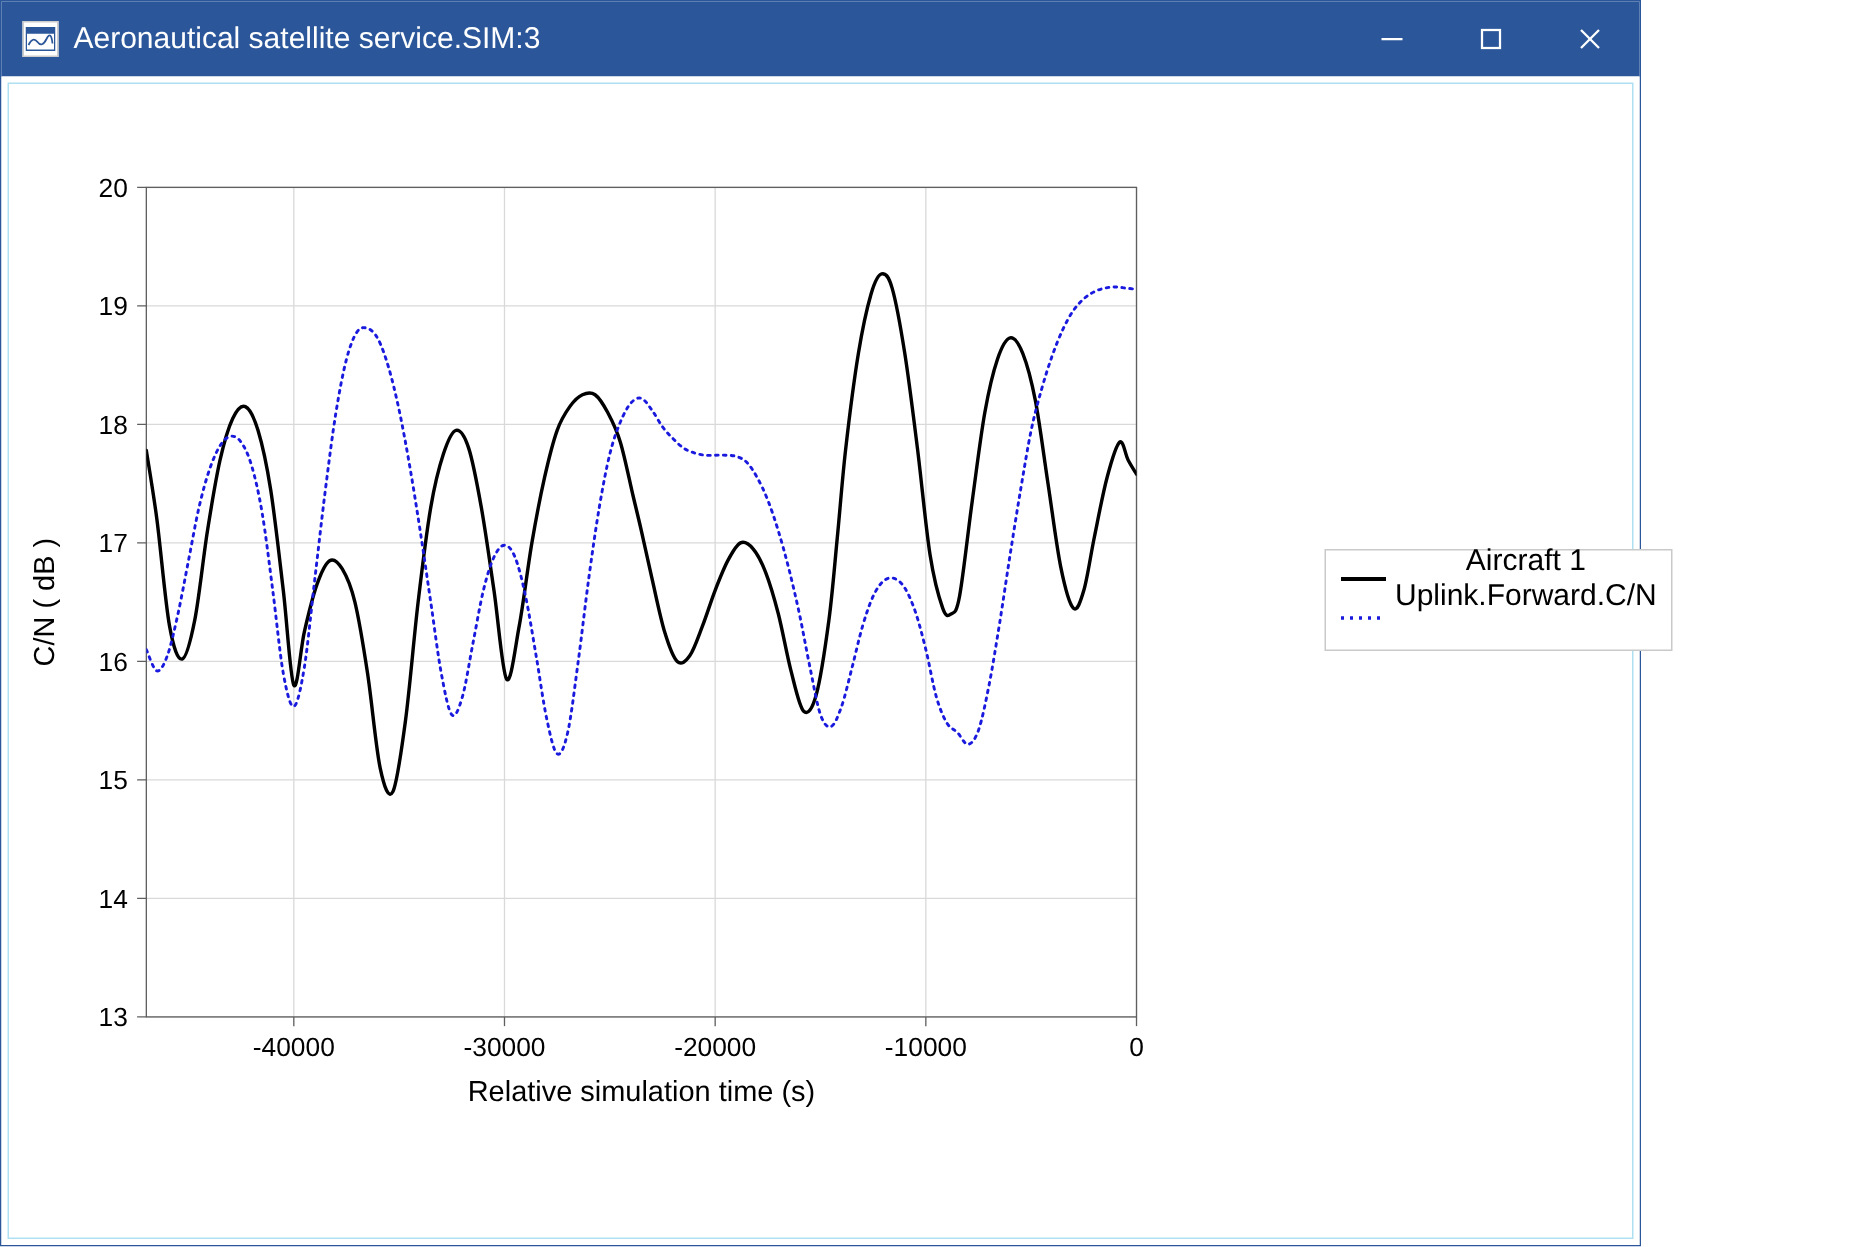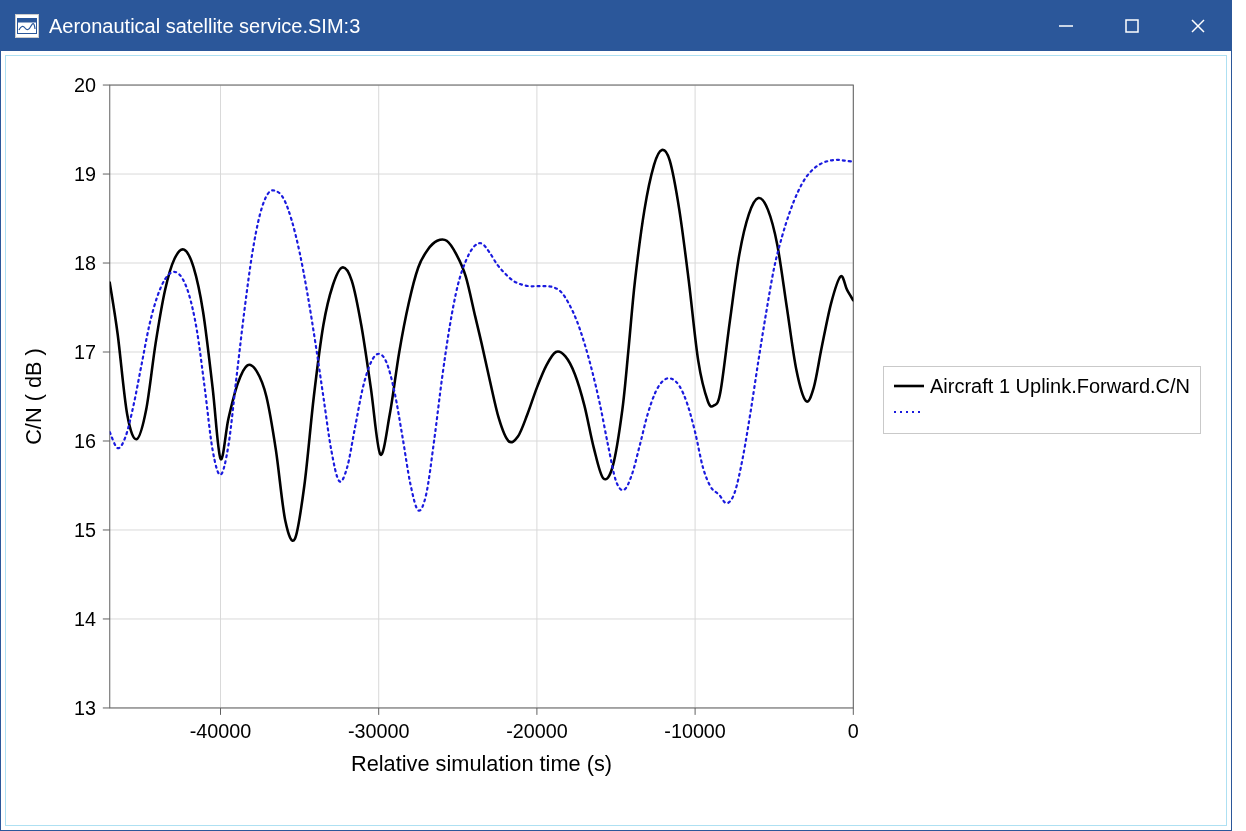--- a/index.html
+++ b/index.html
@@ -5,21 +5,21 @@
   html, body {
     margin: 0;
     padding: 0;
     width: 1246px;
     height: 831px;
     font-family: "Segoe UI", Arial, sans-serif;
     background: #fff;
     overflow: hidden;
   }
   .window {
-    width: 1232px;
+    width: 1094px;
     height: 831px;
     border: 1px solid #2b579a;
     box-sizing: border-box;
     display: flex;
     flex-direction: column;
     background: #fff;
   }
   .titlebar {
     background: #2b579a;
     color: #fff;
@@ -177,21 +177,21 @@
         <text x="486" y="724" text-anchor="middle" class="axis-label">Relative simulation time (s)</text>
         <text x="0" y="0" text-anchor="middle" class="axis-label" transform="translate(40,345) rotate(-90)">C/N ( dB )</text>
         <defs>
           <clipPath id="plotclip">
             <rect x="110" y="30" width="752" height="630"></rect>
           </clipPath>
         </defs>
         <path d="M 110.00 229.80 C 111.33 238.50, 115.07 259.80, 118.00 282.00 C 120.93 304.20, 124.40 345.30, 127.60 363.00 C 130.80 380.70, 134.00 388.95, 137.20 388.20 C 140.40 387.45, 143.60 374.70, 146.80 358.50 C 150.00 342.30, 153.20 311.25, 156.40 291.00 C 159.60 270.75, 162.80 251.25, 166.00 237.00 C 169.20 222.75, 172.40 212.25, 175.60 205.50 C 178.80 198.75, 182.00 195.00, 185.20 196.50 C 188.40 198.00, 191.60 204.00, 194.80 214.50 C 198.00 225.00, 201.20 239.25, 204.40 259.50 C 207.60 279.75, 211.07 311.25, 214.00 336.00 C 216.93 360.75, 219.33 402.75, 222.00 408.00 C 224.67 413.25, 227.07 380.25, 230.00 367.50 C 232.93 354.75, 236.40 340.50, 239.60 331.50 C 242.80 322.50, 246.00 315.45, 249.20 313.50 C 252.40 311.55, 255.60 314.55, 258.80 319.80 C 262.00 325.05, 265.20 331.80, 268.40 345.00 C 271.60 358.20, 274.80 378.00, 278.00 399.00 C 281.20 420.00, 284.40 456.00, 287.60 471.00 C 290.80 486.00, 294.00 495.00, 297.20 489.00 C 300.40 483.00, 303.60 459.00, 306.80 435.00 C 310.00 411.00, 313.20 372.00, 316.40 345.00 C 319.60 318.00, 322.80 291.75, 326.00 273.00 C 329.20 254.25, 332.40 242.25, 335.60 232.50 C 338.80 222.75, 342.00 215.25, 345.20 214.50 C 348.40 213.75, 351.60 218.25, 354.80 228.00 C 358.00 237.75, 361.20 255.00, 364.40 273.00 C 367.60 291.00, 370.80 314.25, 374.00 336.00 C 377.20 357.75, 380.40 399.00, 383.60 403.50 C 386.80 408.00, 390.00 380.25, 393.20 363.00 C 396.40 345.75, 399.60 318.75, 402.80 300.00 C 406.00 281.25, 409.20 264.75, 412.40 250.50 C 415.60 236.25, 418.80 223.50, 422.00 214.50 C 425.20 205.50, 428.40 201.00, 431.60 196.50 C 434.80 192.00, 438.00 189.00, 441.20 187.50 C 444.40 186.00, 447.60 185.25, 450.80 187.50 C 454.00 189.75, 457.20 195.00, 460.40 201.00 C 463.60 207.00, 466.80 213.00, 470.00 223.50 C 473.20 234.00, 476.93 252.75, 479.60 264.00 C 482.27 275.25, 483.60 280.50, 486.00 291.00 C 488.40 301.50, 491.07 314.25, 494.00 327.00 C 496.93 339.75, 500.40 357.00, 503.60 367.50 C 506.80 378.00, 510.00 387.00, 513.20 390.00 C 516.40 393.00, 519.60 390.00, 522.80 385.50 C 526.00 381.00, 529.20 371.25, 532.40 363.00 C 535.60 354.75, 538.80 344.25, 542.00 336.00 C 545.20 327.75, 548.40 319.50, 551.60 313.50 C 554.80 307.50, 558.00 301.50, 561.20 300.00 C 564.40 298.50, 567.60 300.75, 570.80 304.50 C 574.00 308.25, 577.20 314.25, 580.40 322.50 C 583.60 330.75, 586.80 341.55, 590.00 354.00 C 593.20 366.45, 596.40 384.90, 599.60 397.20 C 602.80 409.50, 606.00 424.80, 609.20 427.80 C 612.40 430.80, 615.60 426.75, 618.80 415.20 C 622.00 403.65, 625.73 378.45, 628.40 358.50 C 631.07 338.55, 632.67 317.25, 634.80 295.50 C 636.93 273.75, 638.53 251.25, 641.20 228.00 C 643.87 204.75, 647.60 175.50, 650.80 156.00 C 654.00 136.50, 657.47 121.05, 660.40 111.00 C 663.33 100.95, 665.73 96.45, 668.40 95.70 C 671.07 94.95, 673.47 96.45, 676.40 106.50 C 679.33 116.55, 682.80 135.75, 686.00 156.00 C 689.20 176.25, 692.40 202.50, 695.60 228.00 C 698.80 253.50, 702.00 288.75, 705.20 309.00 C 708.40 329.25, 712.13 342.00, 714.80 349.50 C 717.47 357.00, 719.07 355.50, 721.20 354.00 C 723.33 352.50, 724.93 354.75, 727.60 340.50 C 730.27 326.25, 734.00 291.75, 737.20 268.50 C 740.40 245.25, 743.60 219.00, 746.80 201.00 C 750.00 183.00, 753.20 169.95, 756.40 160.50 C 759.60 151.05, 762.80 145.05, 766.00 144.30 C 769.20 143.55, 772.40 148.05, 775.60 156.00 C 778.80 163.95, 782.00 175.50, 785.20 192.00 C 788.40 208.50, 791.60 234.00, 794.80 255.00 C 798.00 276.00, 801.20 302.25, 804.40 318.00 C 807.60 333.75, 811.07 346.50, 814.00 349.50 C 816.93 352.50, 819.33 345.00, 822.00 336.00 C 824.67 327.00, 827.07 309.75, 830.00 295.50 C 832.93 281.25, 836.40 262.50, 839.60 250.50 C 842.80 238.50, 846.53 225.75, 849.20 223.50 C 851.87 221.25, 853.47 232.95, 855.60 237.00 C 857.73 241.05, 860.93 246.00, 862.00 247.80" fill="none" stroke="#000000" stroke-width="2.6" stroke-linejoin="round" stroke-linecap="round" clip-path="url(#plotclip)"></path>
         <path d="M 110.00 381.00 C 111.33 383.70, 115.33 396.45, 118.00 397.20 C 120.67 397.95, 123.33 392.70, 126.00 385.50 C 128.67 378.30, 131.33 366.00, 134.00 354.00 C 136.67 342.00, 139.33 327.00, 142.00 313.50 C 144.67 300.00, 147.33 284.55, 150.00 273.00 C 152.67 261.45, 155.33 252.00, 158.00 244.20 C 160.67 236.40, 163.33 230.40, 166.00 226.20 C 168.67 222.00, 171.33 219.45, 174.00 219.00 C 176.67 218.55, 179.33 219.75, 182.00 223.50 C 184.67 227.25, 187.33 232.50, 190.00 241.50 C 192.67 250.50, 195.33 261.75, 198.00 277.50 C 200.67 293.25, 203.33 315.75, 206.00 336.00 C 208.67 356.25, 211.33 384.30, 214.00 399.00 C 216.67 413.70, 219.33 424.95, 222.00 424.20 C 224.67 423.45, 227.33 410.70, 230.00 394.50 C 232.67 378.30, 235.33 349.50, 238.00 327.00 C 240.67 304.50, 243.33 280.50, 246.00 259.50 C 248.67 238.50, 251.33 217.50, 254.00 201.00 C 256.67 184.50, 259.33 170.70, 262.00 160.50 C 264.67 150.30, 267.33 143.70, 270.00 139.80 C 272.67 135.90, 275.33 136.20, 278.00 137.10 C 280.67 138.00, 283.33 140.25, 286.00 145.20 C 288.67 150.15, 291.33 157.80, 294.00 166.80 C 296.67 175.80, 299.33 186.75, 302.00 199.20 C 304.67 211.65, 307.33 226.20, 310.00 241.50 C 312.67 256.80, 315.33 273.75, 318.00 291.00 C 320.67 308.25, 323.33 327.00, 326.00 345.00 C 328.67 363.00, 331.33 384.75, 334.00 399.00 C 336.67 413.25, 339.33 427.50, 342.00 430.50 C 344.67 433.50, 347.33 426.00, 350.00 417.00 C 352.67 408.00, 355.33 390.00, 358.00 376.50 C 360.67 363.00, 363.33 346.95, 366.00 336.00 C 368.67 325.05, 371.33 316.50, 374.00 310.80 C 376.67 305.10, 379.33 301.80, 382.00 301.80 C 384.67 301.80, 387.33 304.35, 390.00 310.80 C 392.67 317.25, 395.33 328.05, 398.00 340.50 C 400.67 352.95, 403.33 370.05, 406.00 385.50 C 408.67 400.95, 411.33 420.75, 414.00 433.20 C 416.67 445.65, 419.33 458.40, 422.00 460.20 C 424.67 462.00, 427.33 455.70, 430.00 444.00 C 432.67 432.30, 435.33 409.50, 438.00 390.00 C 440.67 370.50, 443.33 346.50, 446.00 327.00 C 448.67 307.50, 451.33 288.75, 454.00 273.00 C 456.67 257.25, 459.33 243.30, 462.00 232.50 C 464.67 221.70, 467.33 214.65, 470.00 208.20 C 472.67 201.75, 475.33 196.80, 478.00 193.80 C 480.67 190.80, 483.33 189.30, 486.00 190.20 C 488.67 191.10, 491.33 195.60, 494.00 199.20 C 496.67 202.80, 499.33 208.20, 502.00 211.80 C 504.67 215.40, 507.33 218.10, 510.00 220.80 C 512.67 223.50, 515.33 226.20, 518.00 228.00 C 520.67 229.80, 523.33 230.70, 526.00 231.60 C 528.67 232.50, 531.33 233.10, 534.00 233.40 C 536.67 233.70, 539.33 233.40, 542.00 233.40 C 544.67 233.40, 547.33 233.25, 550.00 233.40 C 552.67 233.55, 555.33 233.40, 558.00 234.30 C 560.67 235.20, 563.33 236.10, 566.00 238.80 C 568.67 241.50, 571.33 245.70, 574.00 250.50 C 576.67 255.30, 579.33 260.85, 582.00 267.60 C 584.67 274.35, 587.33 282.30, 590.00 291.00 C 592.67 299.70, 595.33 309.30, 598.00 319.80 C 600.67 330.30, 603.33 341.55, 606.00 354.00 C 608.67 366.45, 611.33 381.75, 614.00 394.50 C 616.67 407.25, 619.33 423.00, 622.00 430.50 C 624.67 438.00, 627.33 440.55, 630.00 439.50 C 632.67 438.45, 635.33 431.70, 638.00 424.20 C 640.67 416.70, 643.33 404.70, 646.00 394.50 C 648.67 384.30, 651.33 372.00, 654.00 363.00 C 656.67 354.00, 659.33 346.20, 662.00 340.50 C 664.67 334.80, 667.33 331.05, 670.00 328.80 C 672.67 326.55, 675.33 326.10, 678.00 327.00 C 680.67 327.90, 683.33 330.00, 686.00 334.20 C 688.67 338.40, 691.33 344.40, 694.00 352.20 C 696.67 360.00, 699.33 370.20, 702.00 381.00 C 704.67 391.80, 707.33 407.70, 710.00 417.00 C 712.67 426.30, 715.33 432.30, 718.00 436.80 C 720.67 441.30, 723.33 441.30, 726.00 444.00 C 728.67 446.70, 731.33 453.30, 734.00 453.00 C 736.67 452.70, 739.33 449.70, 742.00 442.20 C 744.67 434.70, 747.33 421.50, 750.00 408.00 C 752.67 394.50, 755.33 377.70, 758.00 361.20 C 760.67 344.70, 763.33 325.95, 766.00 309.00 C 768.67 292.05, 771.33 275.25, 774.00 259.50 C 776.67 243.75, 779.33 227.25, 782.00 214.50 C 784.67 201.75, 787.33 192.45, 790.00 183.00 C 792.67 173.55, 795.33 165.30, 798.00 157.80 C 800.67 150.30, 803.33 143.70, 806.00 138.00 C 808.67 132.30, 811.33 127.50, 814.00 123.60 C 816.67 119.70, 819.33 117.00, 822.00 114.60 C 824.67 112.20, 827.33 110.55, 830.00 109.20 C 832.67 107.85, 835.33 107.10, 838.00 106.50 C 840.67 105.90, 843.33 105.60, 846.00 105.60 C 848.67 105.60, 851.33 106.20, 854.00 106.50 C 856.67 106.80, 860.67 107.25, 862.00 107.40" fill="none" stroke="#1a1ade" stroke-width="2.2" stroke-dasharray="2 4" stroke-linejoin="round" stroke-linecap="round" clip-path="url(#plotclip)"></path>
       </svg>
-    <div class="legend-box" id="legend" style="left: 882px; top: 315px;">
+    <div class="legend-box" id="legend" style="left: 882px; top: 315px; text-align: center;">
         <div class="legend-row">
           <div class="legend-swatch"><svg width="30" height="20">
               <line x1="0" y1="10" x2="30" y2="10" stroke="#000000" stroke-width="2.6"></line>
             </svg></div>
           <span>Aircraft 1 Uplink.Forward.C/N</span>
         </div>
         <div class="legend-row">
           <div class="legend-swatch"><svg width="30" height="20">
               <line x1="0" y1="10" x2="30" y2="10" stroke="#1a1ade" stroke-width="2.2" stroke-dasharray="2 4"></line>
             </svg></div>

